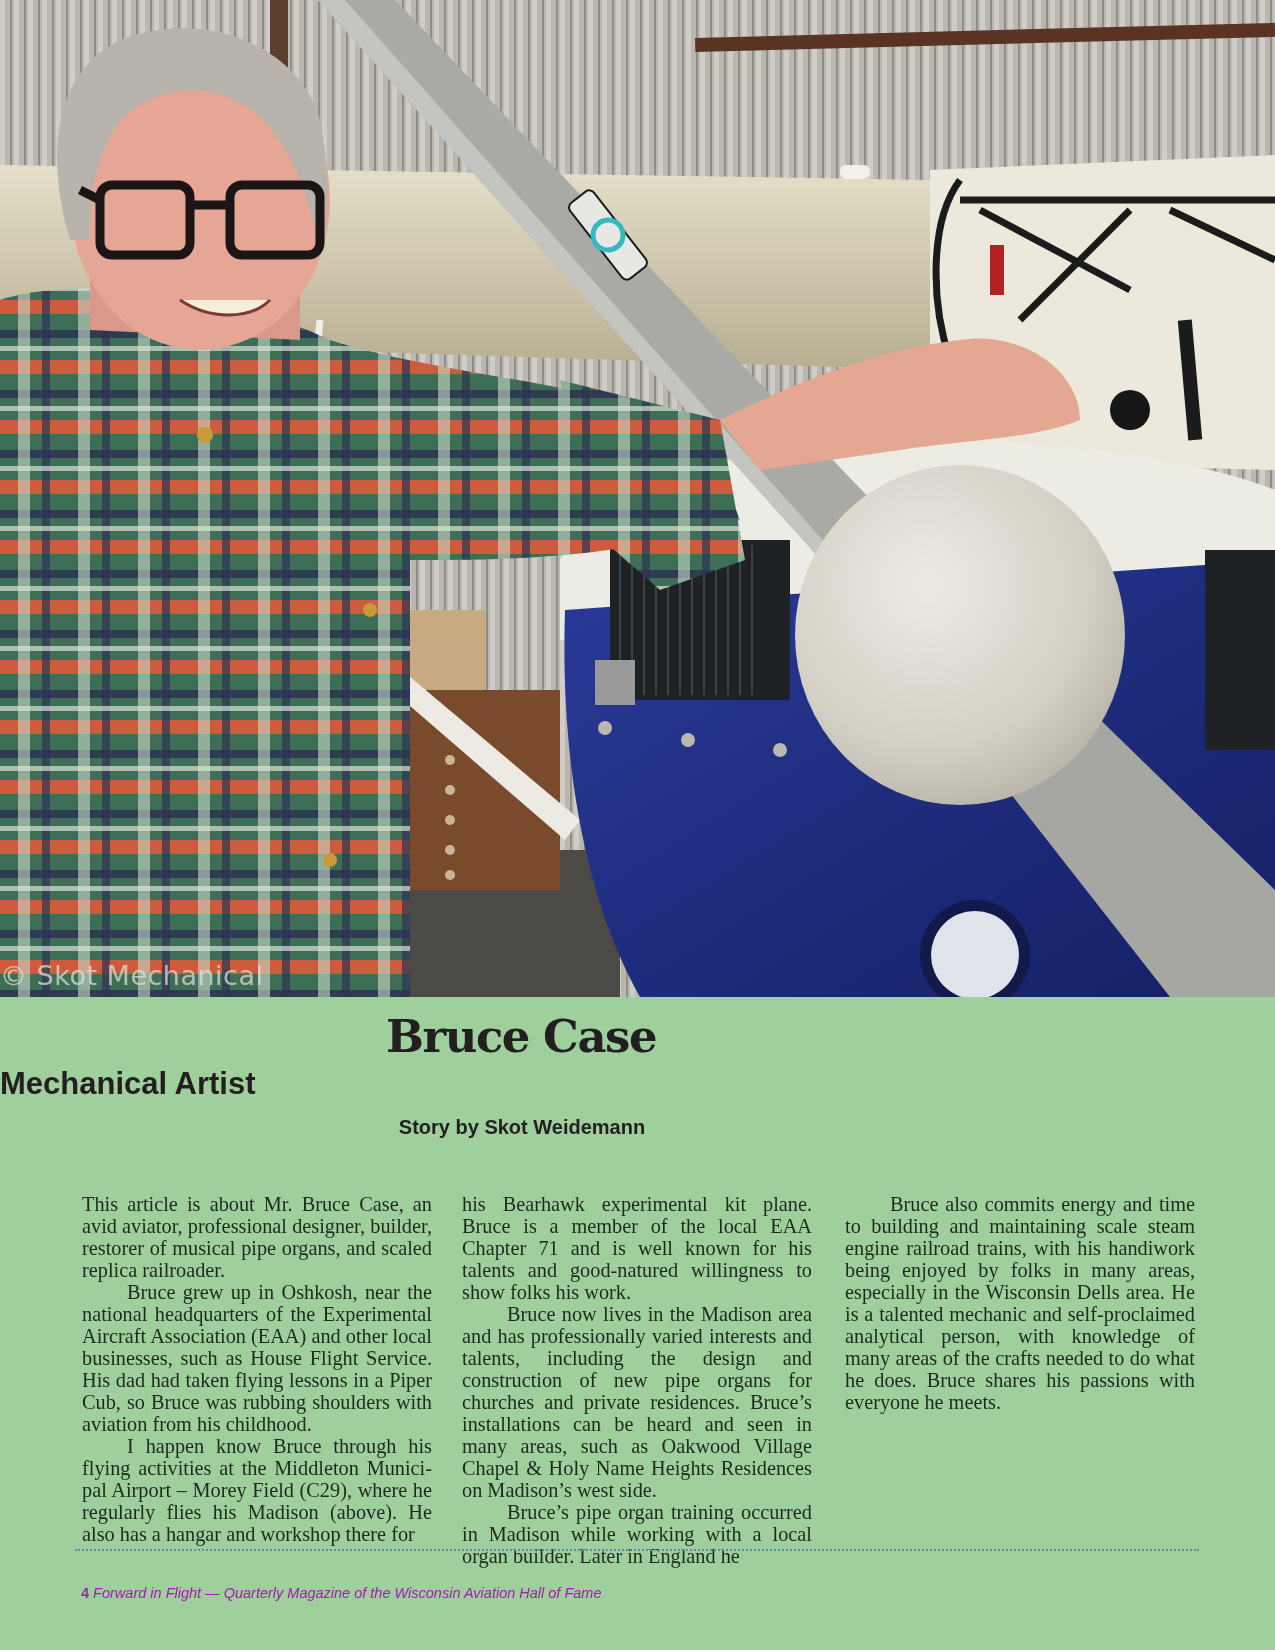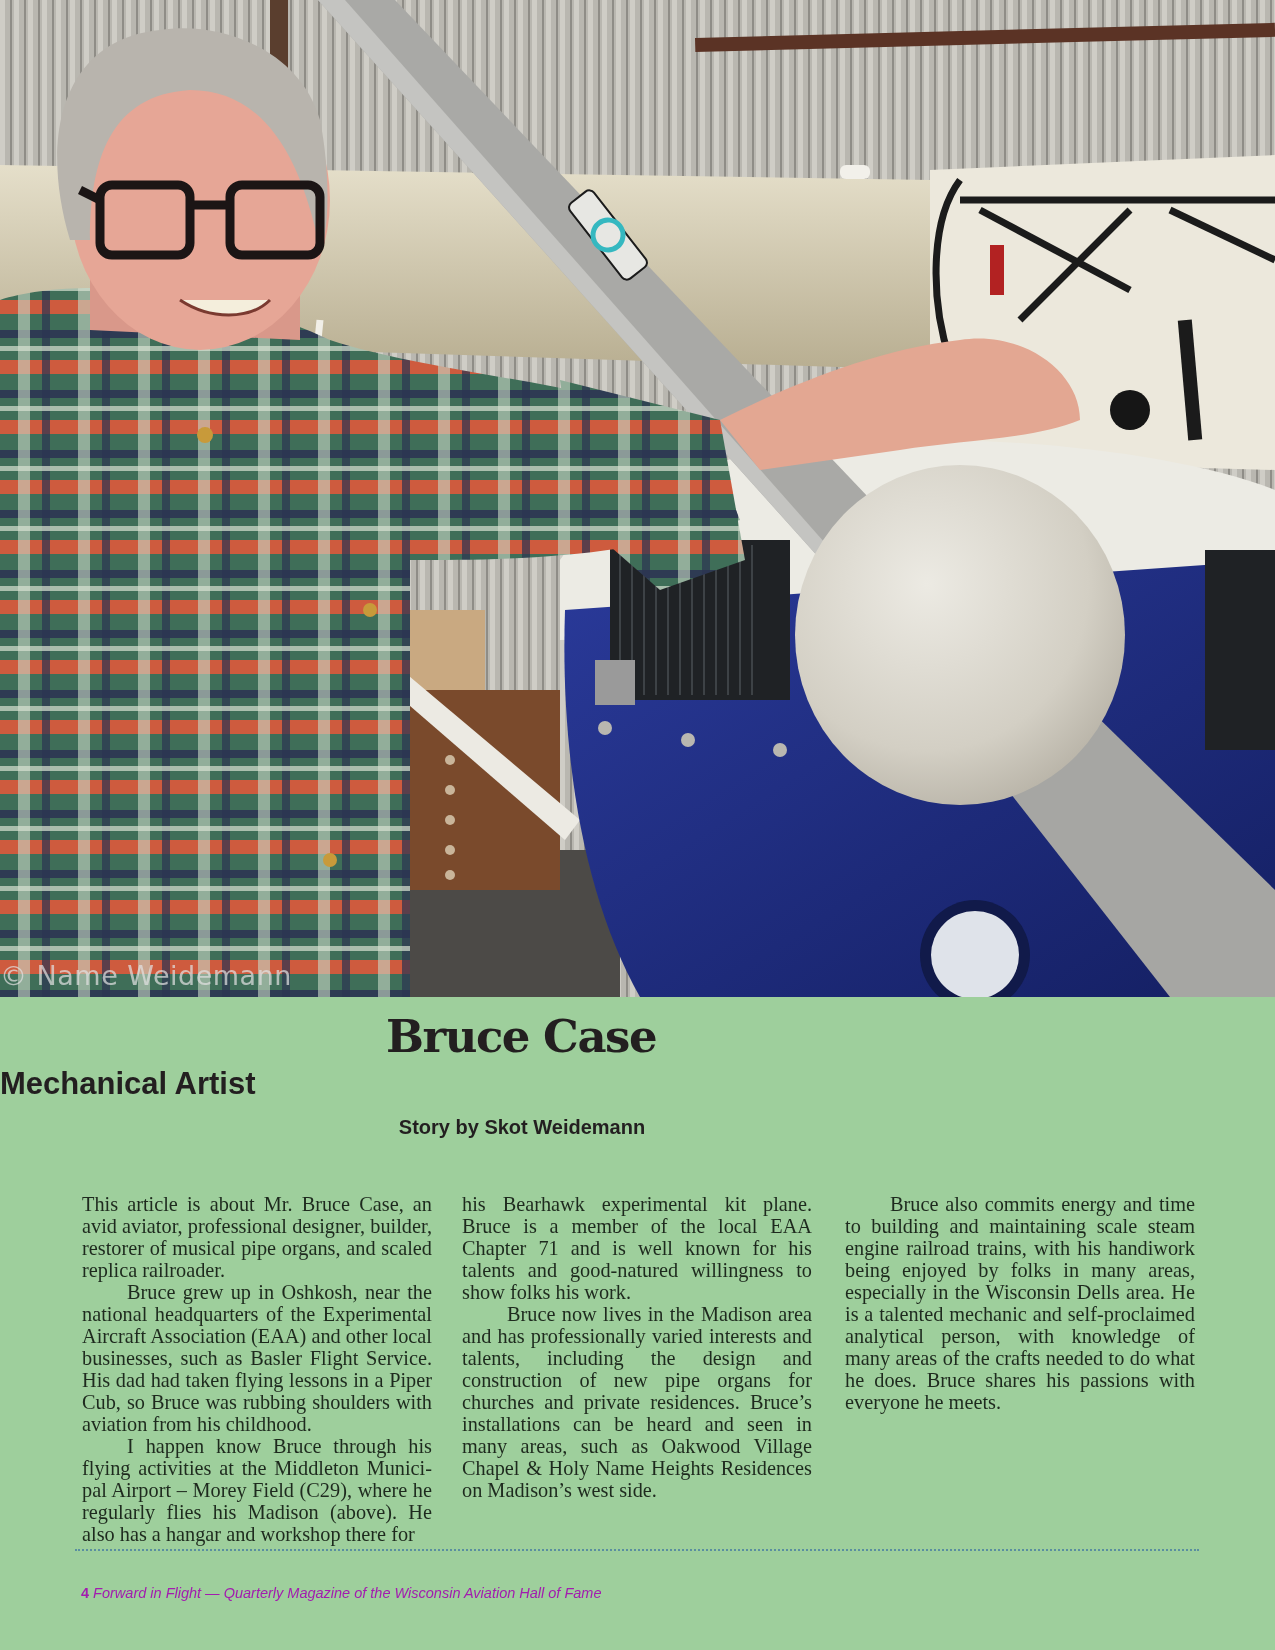--- a/index.html
+++ b/index.html
@@ -188,37 +188,38 @@
       <line x1="190" y1="205" x2="230" y2="205"></line>
       <line x1="100" y1="200" x2="80" y2="190"></line>
     </g>
 
     <path d="M180 300 C210 320 250 320 270 300" fill="#f4eedc" stroke="#7a3a30" stroke-width="3"></path>
 
     <circle cx="205" cy="435" r="8" fill="#c89a3a"></circle>
     <circle cx="370" cy="610" r="7" fill="#c89a3a"></circle>
     <circle cx="330" cy="860" r="7" fill="#c89a3a"></circle>
   </svg>
-  <div class="watermark">© Name Weidemann</div>
+  <div class="watermark">© Skot Mechanical</div>
 </div>
 
 <div class="panel"></div>
 
 <h1 class="title" style="margin:0">Bruce Case</h1>
 <div class="subtitle">Mechanical Artist</div>
 <div class="byline">Story by Skot Weidemann</div>
 
 <div class="col col1">
   <p class="first">This article is about Mr. Bruce Case, an avid aviator, professional designer, build­er, restorer of musical pipe organs, and scaled replica railroader.</p>
-  <p>Bruce grew up in Oshkosh, near the national headquarters of the Experimental Aircraft Association (EAA) and other local businesses, such as Basler Flight Service. His dad had taken flying lessons in a Piper Cub, so Bruce was rubbing shoulders with aviation from his child­hood.</p>
+  <p>Bruce grew up in Oshkosh, near the national headquarters of the Experimental Aircraft Association (EAA) and other local businesses, such as House Flight Service. His dad had taken flying lessons in a Piper Cub, so Bruce was rubbing shoulders with aviation from his child­hood.</p>
   <p>I happen know Bruce through his flying activities at the Middleton Munici­pal Airport – Morey Field (C29), where he regularly flies his Madison (above). He also has a hangar and workshop there for</p>
 </div>
 <div class="col col2">
   <p class="first">his Bearhawk experimental kit plane. Bruce is a member of the local EAA Chapter 71 and is well known for his talents and good-natured willingness to show folks his work.</p>
   <p>Bruce now lives in the Madison area and has professionally varied inter­ests and talents, including the design and construction of new pipe organs for churches and private residences. Bruce’s installations can be heard and seen in many areas, such as Oakwood Village Chapel &amp; Holy Name Heights Residenc­es on Madison’s west side.</p>
+  <p>Bruce’s pipe organ training oc­curred in Madison while working with a local organ builder. Later in England he</p>
 </div>
 <div class="col col3">
   <p>Bruce also commits energy and time to building and maintaining scale steam engine railroad trains, with his handiwork being enjoyed by folks in many areas, especially in the Wisconsin Dells area. He is a talented mechanic and self-proclaimed analytical person, with knowledge of many areas of the crafts needed to do what he does. Bruce shares his passions with everyone he meets.</p>
 </div>
 
 <div class="rule"></div>
 <div class="footer">
   <span class="num">4</span>
   <span class="pub">Forward in Flight — Quarterly Magazine of the Wisconsin Aviation Hall of Fame</span>
 </div>

